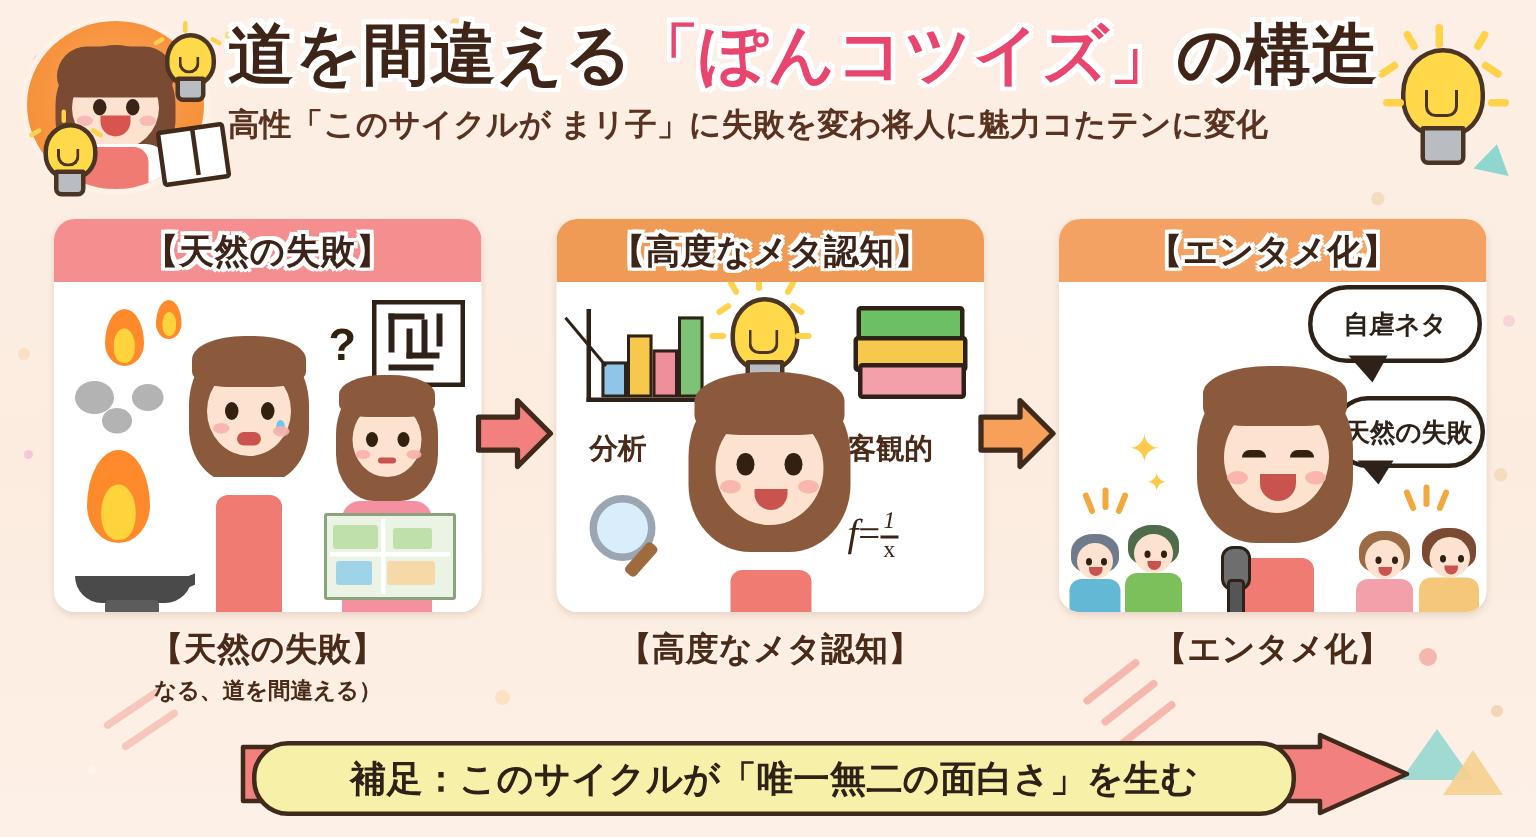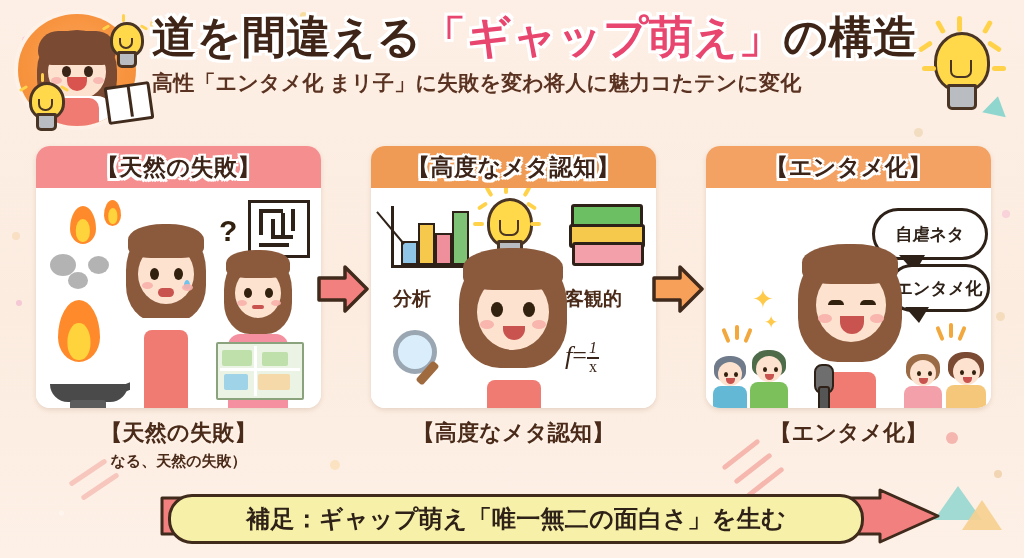--- a/index.html
+++ b/index.html
@@ -263,23 +263,23 @@
         <div class="ray" style="right:-4px;top:12px;width:15px;height:5px;transform:rotate(34deg);"></div>
         <div class="ray" style="right:-8px;top:34px;width:14px;height:5px;"></div>
         <div class="ray" style="left:31px;top:-16px;width:5px;height:16px;"></div>
         <div class="ray" style="left:12px;top:-12px;width:5px;height:14px;transform:rotate(-30deg);"></div>
         <div class="ray" style="right:8px;top:-12px;width:5px;height:14px;transform:rotate(30deg);"></div>
       </div>
     </div>
 
     <div class="titles">
       <div class="title">
-        <span>道を間違える</span><span class="hl">「ギャップ萌え」</span><span>の構造</span>
-      </div>
-      <div class="subtitle">高性「エンタメ化 まリ子」に失敗を変わ将人に魅力コたテンに変化</div>
+        <span>道を間違える</span><span class="hl">「ぽんコツイズ」</span><span>の構造</span>
+      </div>
+      <div class="subtitle">高性「このサイクルが まリ子」に失敗を変わ将人に魅力コたテンに変化</div>
     </div>
   </div>
 
   <div class="panels">
 
     <div class="panel p1">
       <div class="card">
         <div class="card-hd">
           <span>【天然の失敗】</span>
         </div>
@@ -340,21 +340,21 @@
               <i style="left:36px;top:2px;width:3px;height:50px;background:#fff;"></i>
               <i style="left:2px;top:24px;width:80px;height:3px;background:#fff;"></i>
             </div>
           </div>
 
         </div>
       </div>
       <div class="cap">
         <div class="cap-main">【天然の失敗】</div>
         <div class="cap-sub">
-          <div>なる、天然の失敗）</div>
+          <div>なる、道を間違える）</div>
         </div>
       </div>
     </div>
 
     <div class="arrow a1">
       <svg width="52" height="50" viewBox="0 0 52 50">
         <polygon points="2,14 28,14 28,3 50,25 28,47 28,36 2,36" fill="#f2807f" stroke="#3f2a1c" stroke-width="3.5" stroke-linejoin="round"></polygon>
       </svg>
     </div>
 
@@ -432,25 +432,25 @@
       </svg>
     </div>
 
     <div class="panel p3">
       <div class="card">
         <div class="card-hd">
           <span>【エンタメ化】</span>
         </div>
         <div class="card-bd">
 
-          <div class="bubble b2" style="left:166px;top:20px;width:110px;height:46px;">
+          <div class="bubble b2" style="left:166px;top:2px;width:110px;height:46px;">
             <span>自虐ネタ</span>
           </div>
           <div class="bubble b3" style="left:182px;top:76px;width:96px;height:42px;">
-            <span>エンタメ化</span>
+            <span>天然の失敗</span>
           </div>
 
           <div class="spark" style="left:46px;top:96px;">✦</div>
           <div class="spark" style="left:58px;top:124px;font-size:17px;">✦</div>
           <div class="spark" style="left:168px;top:146px;font-size:21px;">✦</div>
 
           <div class="conf" style="left:18px;top:140px;">
             <div style="position:absolute;left:0;top:0;width:4px;height:15px;background:#f2a83c;border-radius:2px;transform:rotate(-22deg);"></div>
             <div style="position:absolute;left:11px;top:-3px;width:4px;height:15px;background:#f2a83c;border-radius:2px;"></div>
             <div style="position:absolute;left:22px;top:0;width:4px;height:15px;background:#f2a83c;border-radius:2px;transform:rotate(22deg);"></div>
@@ -518,17 +518,17 @@
 
   </div>
 
   <div class="footer">
     <div class="f-arrow">
       <svg width="780" height="56" viewBox="0 0 780 56" preserveAspectRatio="none">
         <polygon points="2,10 720,10 720,2 778,28 720,54 720,46 2,46" fill="#f2807f" stroke="#3f2a1c" stroke-width="3" stroke-linejoin="round" vector-effect="non-scaling-stroke"></polygon>
       </svg>
     </div>
     <div class="f-pill">
-      <span>補足：ギャップ萌え「唯一無二の面白さ」を生む</span>
+      <span>補足：このサイクルが「唯一無二の面白さ」を生む</span>
     </div>
   </div>
 
 </div>
 
 </body></html>

